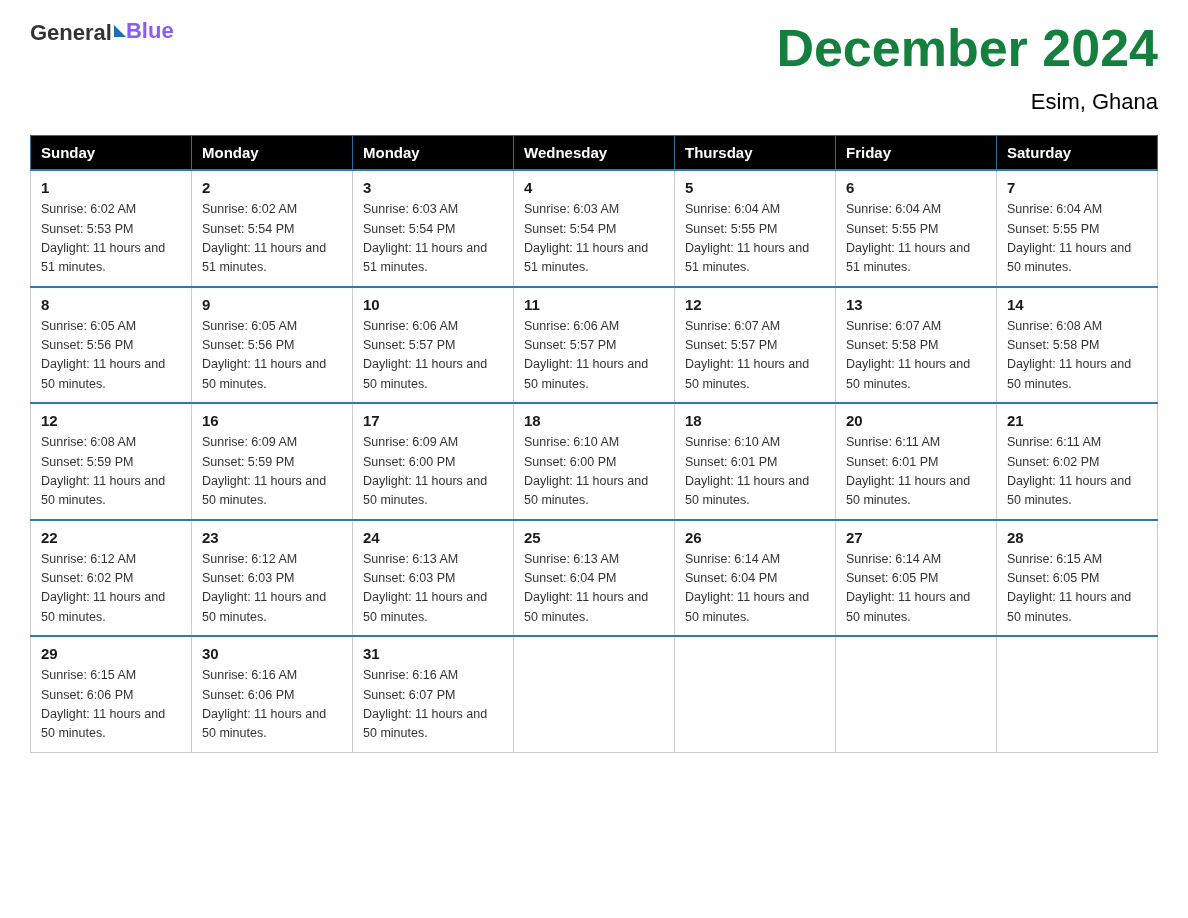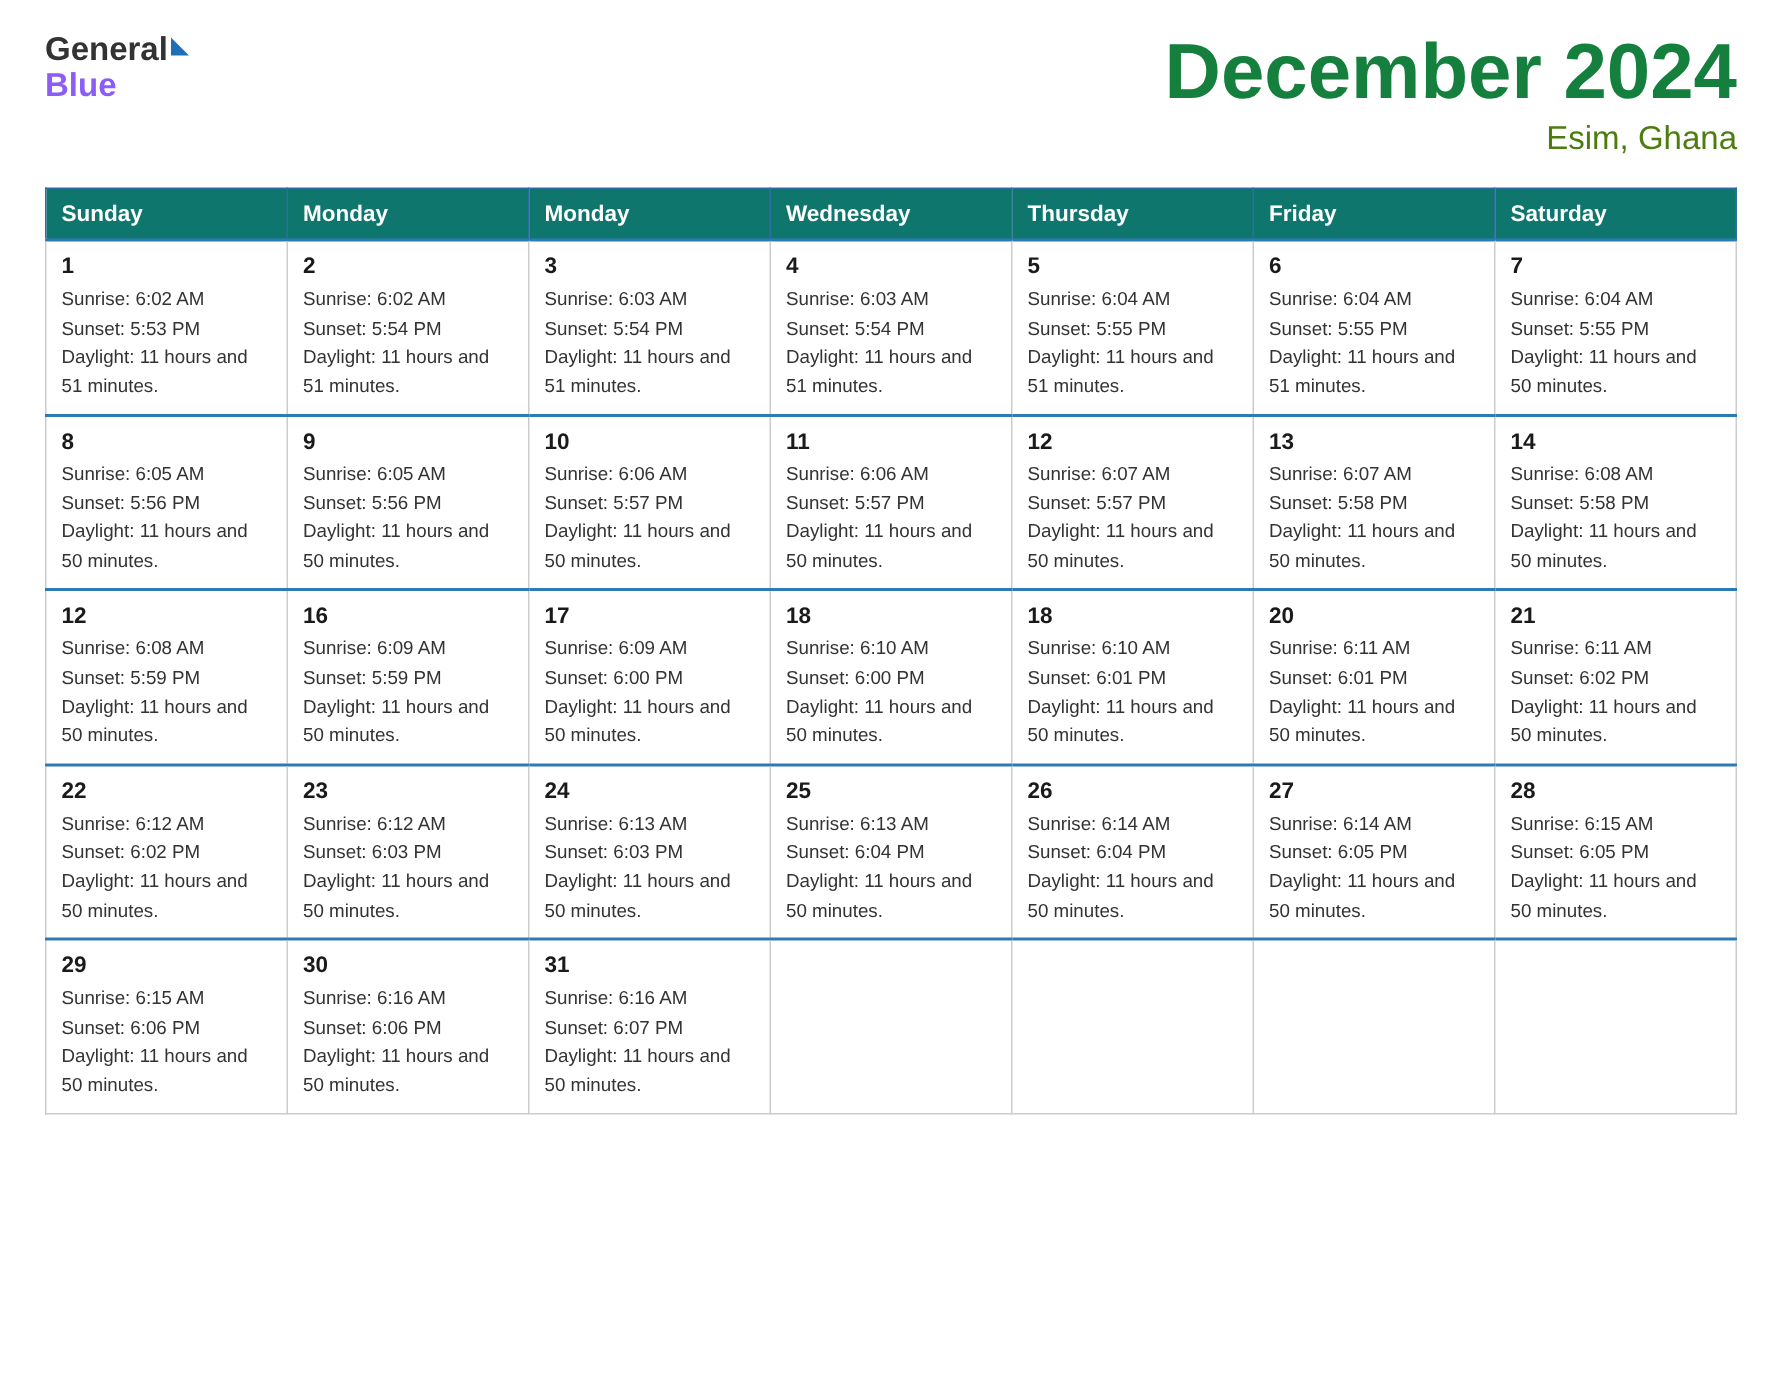--- a/index.html
+++ b/index.html
@@ -13,21 +13,21 @@
 
     .header {
       display: flex;
       justify-content: space-between;
       align-items: flex-start;
       margin-bottom: 20px;
     }
 
     .logo {
       display: flex;
-      flex-direction: column;
+      flex-direction: row;
       align-items: flex-start;
     }
 
     .logo-text {
       font-size: 22px;
       font-weight: bold;
       color: #1a1a1a;
       display: flex;
       align-items: center;
       gap: 0px;
@@ -61,33 +61,33 @@
 
     .month-title {
       font-size: 52px;
       font-weight: bold;
       color: #15803d;
       line-height: 1.1;
     }
 
     .location {
       font-size: 22px;
-      color: #4d7c0f;
-      margin-top: 2px;
+      color: #000000;
+      margin-top: 12px;
       text-align: right;
     }
 
     .calendar-table {
       width: 100%;
       border-collapse: collapse;
       border: 1px solid #cccccc;
     }
 
     .calendar-table th {
-      background-color: #0f766e;
+      background-color: #000000;
       color: #ffffff;
       font-size: 15px;
       font-weight: bold;
       padding: 8px 10px;
       text-align: left;
       border: 1px solid #2a6fa0;
     }
 
     .calendar-table td {
       vertical-align: top;

